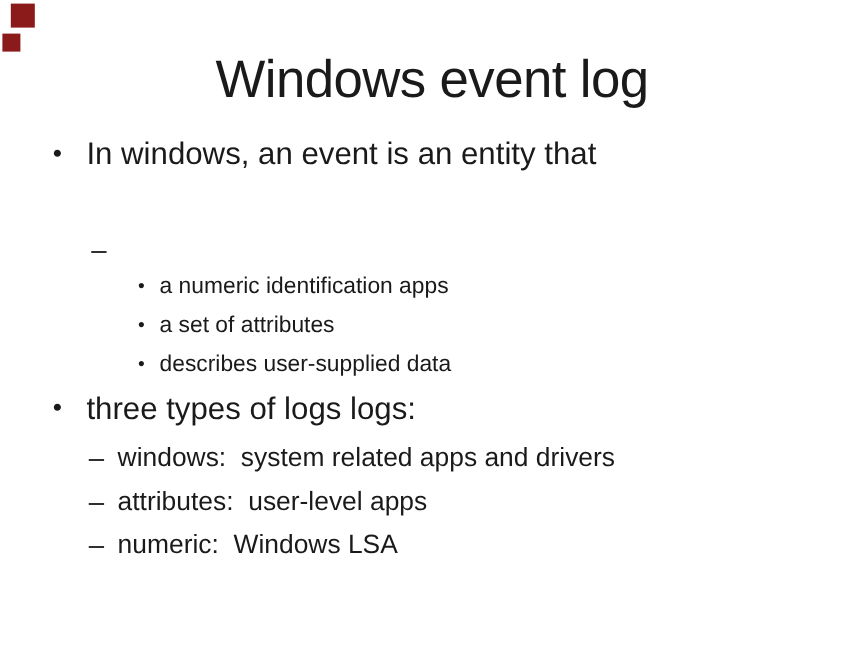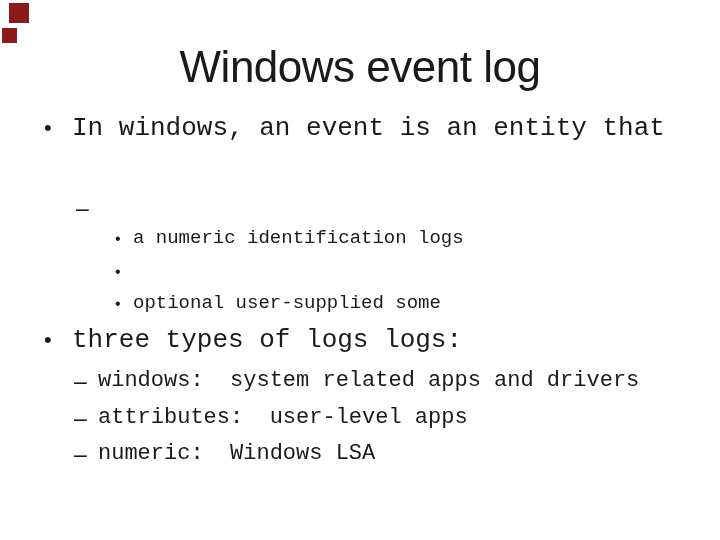--- a/index.html
+++ b/index.html
@@ -35,21 +35,20 @@
     position: absolute;
     display: flex;
     align-items: flex-start;
   }
   .row .marker {
     flex: 0 0 auto;
     text-align: left;
   }
   .row .txt div {
     white-space: pre-wrap;
-    font-family: Liberation Mono, monospace;
   }
 
   
   .l1 { font-size: 26px; line-height: 36px; }
   .l1 .marker { width: 28px; font-size: 22px; }
 
   
   .l2 { font-size: 23px; line-height: 30px; }
   .l2 .marker { width: 24px; font-size: 23px; }
 
@@ -84,32 +83,35 @@
     </div>
   </div>
 
   <div class="row l2 row2">
     <span class="marker">–</span>
   </div>
 
   <div class="row l3 row3">
     <span class="marker">•</span>
     <div class="txt">
-      <div>a numeric identification logs</div>
+      <div>a numeric identification apps</div>
     </div>
   </div>
 
   <div class="row l3 row4">
     <span class="marker">•</span>
+    <div class="txt">
+      <div>a set of attributes</div>
+    </div>
   </div>
 
   <div class="row l3 row5">
     <span class="marker">•</span>
     <div class="txt">
-      <div>optional user-supplied some</div>
+      <div>describes user-supplied data</div>
     </div>
   </div>
 
   <div class="row l1 row6">
     <span class="marker">•</span>
     <div class="txt">
       <div>three types of logs logs:</div>
     </div>
   </div>
 

